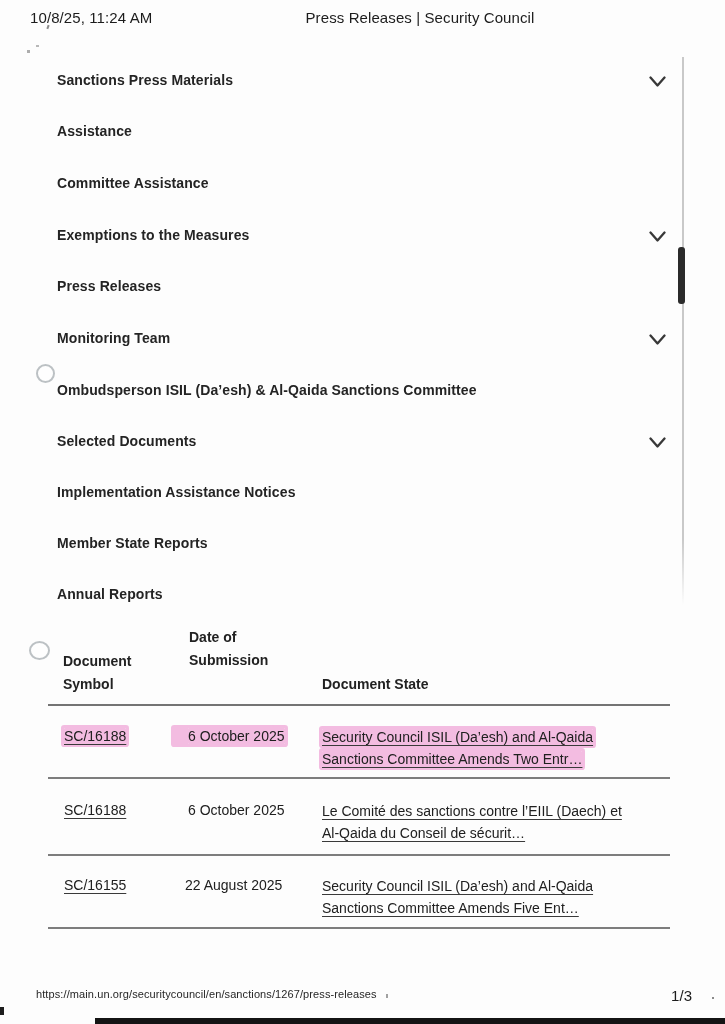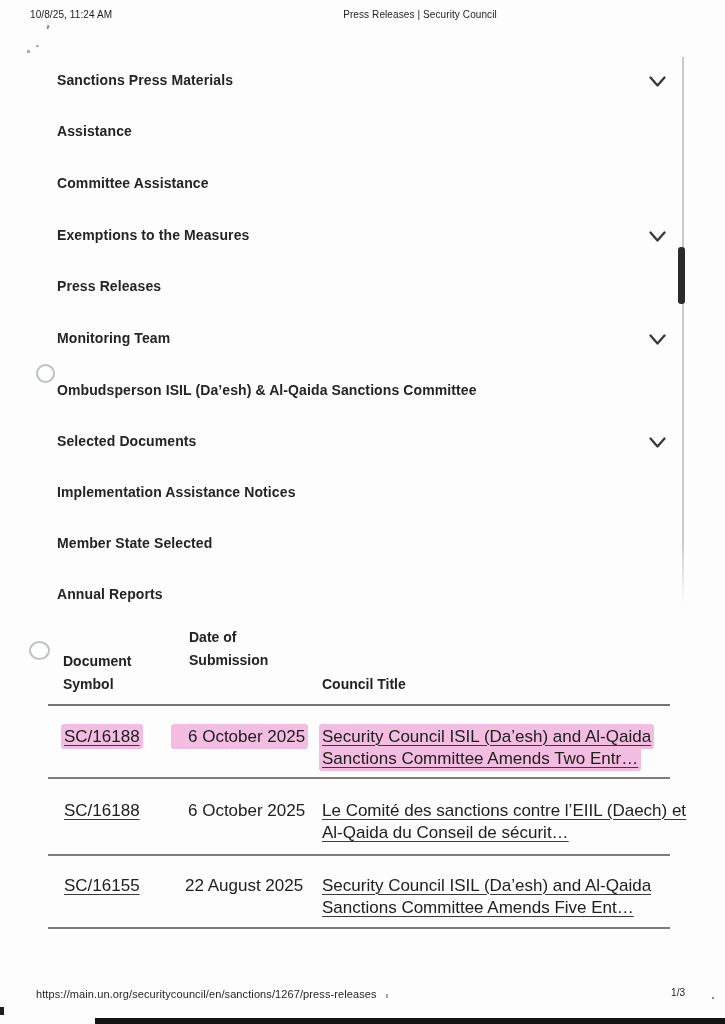--- a/index.html
+++ b/index.html
@@ -5,21 +5,21 @@
   html,body{margin:0;padding:0;}
   body{
     width:725px;height:1024px;position:relative;overflow:hidden;
     background:#fdfdfd;
     font-family:"Liberation Sans","DejaVu Sans",sans-serif;
     color:#1f1f1f;
     -webkit-font-smoothing:antialiased;
   }
   .abs{position:absolute;}
   
-  .print-meta{font-size:10px;color:#1c1c1c;letter-spacing:0.1px;}
+  .print-meta{font-size:15px;color:#1c1c1c;letter-spacing:0.1px;}
   .print-url{font-size:11px;color:#262626;letter-spacing:0.1px;}
   
   .menu-item{
     position:absolute;left:57px;right:55px;height:22px;cursor:pointer;
   }
   .menu-label{
     font-size:14px;font-weight:700;color:#242424;letter-spacing:0.1px;white-space:nowrap;
   }
   .chevron{position:absolute;right:4px;top:3px;width:17px;height:12px;display:block;}
   
@@ -31,21 +31,21 @@
     position:absolute;left:678px;top:247px;width:7px;height:57px;
     background:#2b2b2b;border-radius:3px;
   }
   
   .circle-artifact{
     position:absolute;border:2px solid #bcc1c4;border-radius:50%;
     background:rgba(255,255,255,.6);
   }
   
   .th{position:absolute;font-size:14px;font-weight:700;color:#222;line-height:22.5px;white-space:nowrap;}
-  .cell{position:absolute;font-size:17px;color:#202020;line-height:21.5px;white-space:nowrap;}
+  .cell{position:absolute;font-size:14px;color:#202020;line-height:21.5px;white-space:nowrap;}
   .link{
     color:#202020;text-decoration:underline;text-underline-offset:3px;
     text-decoration-thickness:1.2px;text-decoration-color:#3a3a3a;cursor:pointer;
   }
   .hl{background:#f3bce1;box-shadow:0 0 0 3px #f3bce1;border-radius:1px;}
   .hl-date{box-shadow:-14px 0 0 3px #f3bce1,0 0 0 3px #f3bce1;}
   .rule{position:absolute;left:48px;width:622px;height:2px;background:#5c5c5c;opacity:.85;}
   .rule.thin{height:1.5px;background:#666;}
   
   .speck{position:absolute;background:#8a8a8a;}
@@ -110,42 +110,42 @@
         <polyline points="1.5,1.5 8.5,9.5 15.5,1.5" fill="none" stroke="#383838" stroke-width="2.3" stroke-linecap="round" stroke-linejoin="round"></polyline>
       </svg>
   </span>
 </div>
 
 <div class="menu-item" style="top:483px">
   <span class="menu-label">Implementation Assistance Notices</span>
 </div>
 
 <div class="menu-item" style="top:534px">
-  <span class="menu-label">Member State Selected</span>
+  <span class="menu-label">Member State Reports</span>
 </div>
 
 <div class="menu-item" style="top:585px">
   <span class="menu-label">Annual Reports</span>
 </div>
 
 <div class="scroll-track"></div>
 <div class="scroll-thumb"></div>
 
 <div class="circle-artifact" style="left:36px;top:364px;width:15px;height:15px"></div>
 <div class="circle-artifact" style="left:29px;top:641px;width:17px;height:15px"></div>
 
 <div class="th" style="left:63px;top:650px">
   <div>Document</div>
   <div>Symbol</div>
 </div>
 <div class="th" style="left:189px;top:626px">
   <div>Date of</div>
   <div>Submission</div>
 </div>
-<div class="th" style="left:322px;top:672.5px">Council Title</div>
+<div class="th" style="left:322px;top:672.5px">Document State</div>
 
 <div class="rule" style="top:704px"></div>
 
 <div class="cell" style="left:64px;top:726px">
   <a class="link hl">SC/16188</a>
 </div>
 <div class="cell" style="left:188px;top:726px">
   <span class="hl hl-date">6 October 2025</span>
 </div>
 <div class="cell" style="left:322px;top:726px;line-height:22px">

